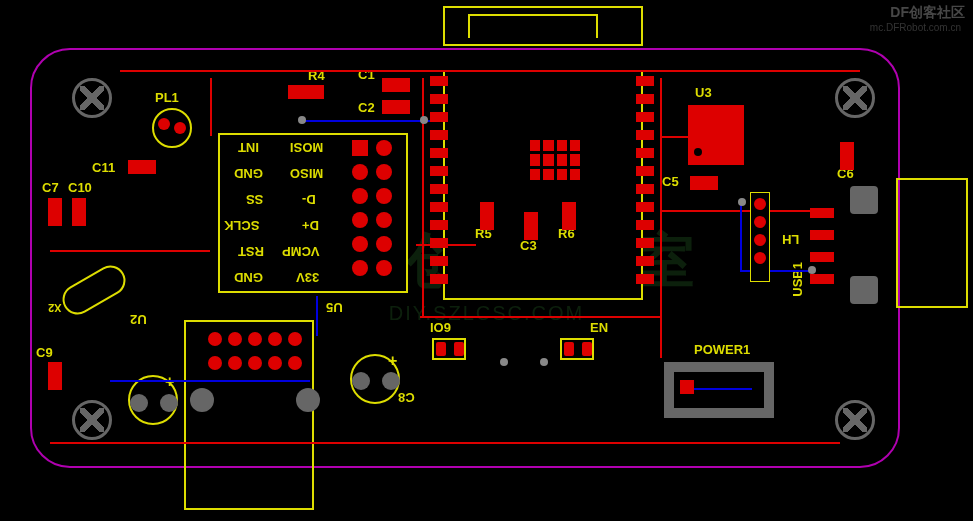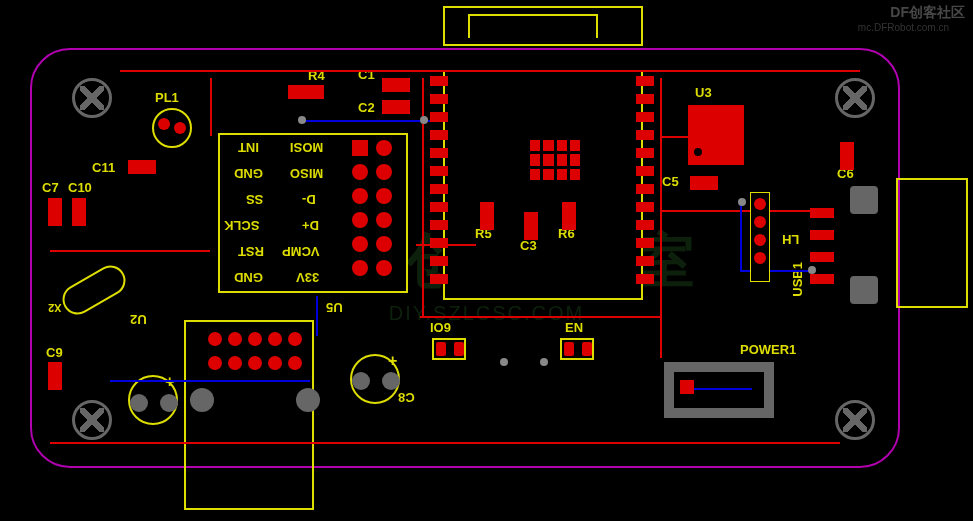--- a/index.html
+++ b/index.html
@@ -1,19 +1,19 @@
 <!DOCTYPE html>
 <html><head>
 <meta charset="utf-8">
 <style>
 *{margin:0;padding:0;box-sizing:border-box}
 body{background:#000;width:973px;height:521px;position:relative;font-family:Arial,sans-serif;overflow:hidden}
 .board{position:absolute;left:30px;top:48px;width:870px;height:420px;border:2px solid #b000b0;border-radius:40px}
 .watermark-top{position:absolute;right:8px;top:4px;color:#777;font-size:14px;font-weight:bold;opacity:.6}
-.watermark-sub{position:absolute;right:24px;top:22px;color:#555;font-size:10px;opacity:.6}
+.watermark-sub{position:absolute;right:12px;top:22px;color:#555;font-size:10px;opacity:.6}
 .watermark-green{position:absolute;left:50%;top:50%;transform:translate(-50%,-50%);color:#2a6b2a;font-size:60px;font-weight:bold;opacity:.3;letter-spacing:8px}
 .watermark-green2{position:absolute;left:50%;top:58%;transform:translateX(-50%);color:#2a6b2a;font-size:20px;opacity:.3;letter-spacing:2px}
 .trace-r{position:absolute;background:#d00;height:2px}
 .trace-rv{position:absolute;background:#d00;width:2px}
 .trace-b{position:absolute;background:#00d;height:2px}
 .trace-bv{position:absolute;background:#00d;width:2px}
 .pad{position:absolute;background:#d00;border-radius:50%}
 .pad-sq{position:absolute;background:#d00}
 .via{position:absolute;width:8px;height:8px;background:#888;border-radius:50%}
 .hole{position:absolute;border:3px solid #666;border-radius:50%;background:#000}
@@ -127,21 +127,21 @@
 <div class="silk" style="left:520px;top:238px">C3</div>
 <div class="comp-red" style="left:524px;top:212px;width:14px;height:28px"></div>
 
 <div class="silk" style="left:42px;top:180px">C7</div>
 <div class="silk" style="left:68px;top:180px">C10</div>
 <div class="comp-red" style="left:48px;top:198px;width:14px;height:28px"></div>
 <div class="comp-red" style="left:72px;top:198px;width:14px;height:28px"></div>
 <div class="silk" style="left:92px;top:160px">C11</div>
 <div class="comp-red" style="left:128px;top:160px;width:28px;height:14px"></div>
 
-<div class="silk" style="left:46px;top:345px">C9</div>
+<div class="silk" style="left:36px;top:345px">C9</div>
 <div class="comp-red" style="left:48px;top:362px;width:14px;height:28px"></div>
 
 <div class="silk" style="left:475px;top:226px">R5</div>
 <div class="comp-red" style="left:480px;top:202px;width:14px;height:28px"></div>
 <div class="silk" style="left:558px;top:226px">R6</div>
 <div class="comp-red" style="left:562px;top:202px;width:14px;height:28px"></div>
 
 <div class="silk rotated" style="left:48px;top:302px;font-size:11px">X2</div>
 <div class="silk-box" style="left:60px;top:275px;width:68px;height:30px;border-radius:15px;transform:rotate(-30deg)"></div>
 <div class="silk rotated" style="left:130px;top:312px">U2</div>
@@ -175,26 +175,26 @@
 <div class="silk" style="left:388px;top:352px;font-size:16px">+</div>
 <div class="silk rotated" style="left:398px;top:390px">C8</div>
 <div class="pad" style="left:352px;top:372px;width:18px;height:18px;background:#666"></div>
 <div class="pad" style="left:382px;top:372px;width:18px;height:18px;background:#666"></div>
 
 <div class="silk" style="left:430px;top:320px">IO9</div>
 <div class="silk-box" style="left:432px;top:338px;width:34px;height:22px"></div>
 <div class="pad" style="left:436px;top:342px;width:10px;height:14px;border-radius:2px"></div>
 <div class="pad" style="left:454px;top:342px;width:10px;height:14px;border-radius:2px"></div>
 
-<div class="silk" style="left:565px;top:320px">EN</div>
+<div class="silk" style="left:590px;top:320px">EN</div>
 <div class="silk-box" style="left:560px;top:338px;width:34px;height:22px"></div>
 <div class="pad" style="left:564px;top:342px;width:10px;height:14px;border-radius:2px"></div>
 <div class="pad" style="left:582px;top:342px;width:10px;height:14px;border-radius:2px"></div>
 
-<div class="silk" style="left:740px;top:342px">POWER1</div>
+<div class="silk" style="left:694px;top:342px">POWER1</div>
 <div style="position:absolute;left:664px;top:362px;width:110px;height:56px;background:#666"></div>
 <div style="position:absolute;left:674px;top:372px;width:90px;height:36px;background:#000"></div>
 <div class="trace-b" style="left:682px;top:388px;width:70px"></div>
 <div class="pad-sq" style="left:680px;top:380px;width:14px;height:14px"></div>
 
 <div class="silk rotated" style="left:790px;top:262px;writing-mode:vertical-rl">USB1</div>
 <div class="silk rotated" style="left:782px;top:232px">LH</div>
 <div class="usb-out" style="left:896px;top:178px;width:72px;height:130px"></div>
 <div style="position:absolute;left:810px;top:208px;display:flex;flex-direction:column;gap:12px">
 <div class="pin" style="width:24px;height:10px"></div>

